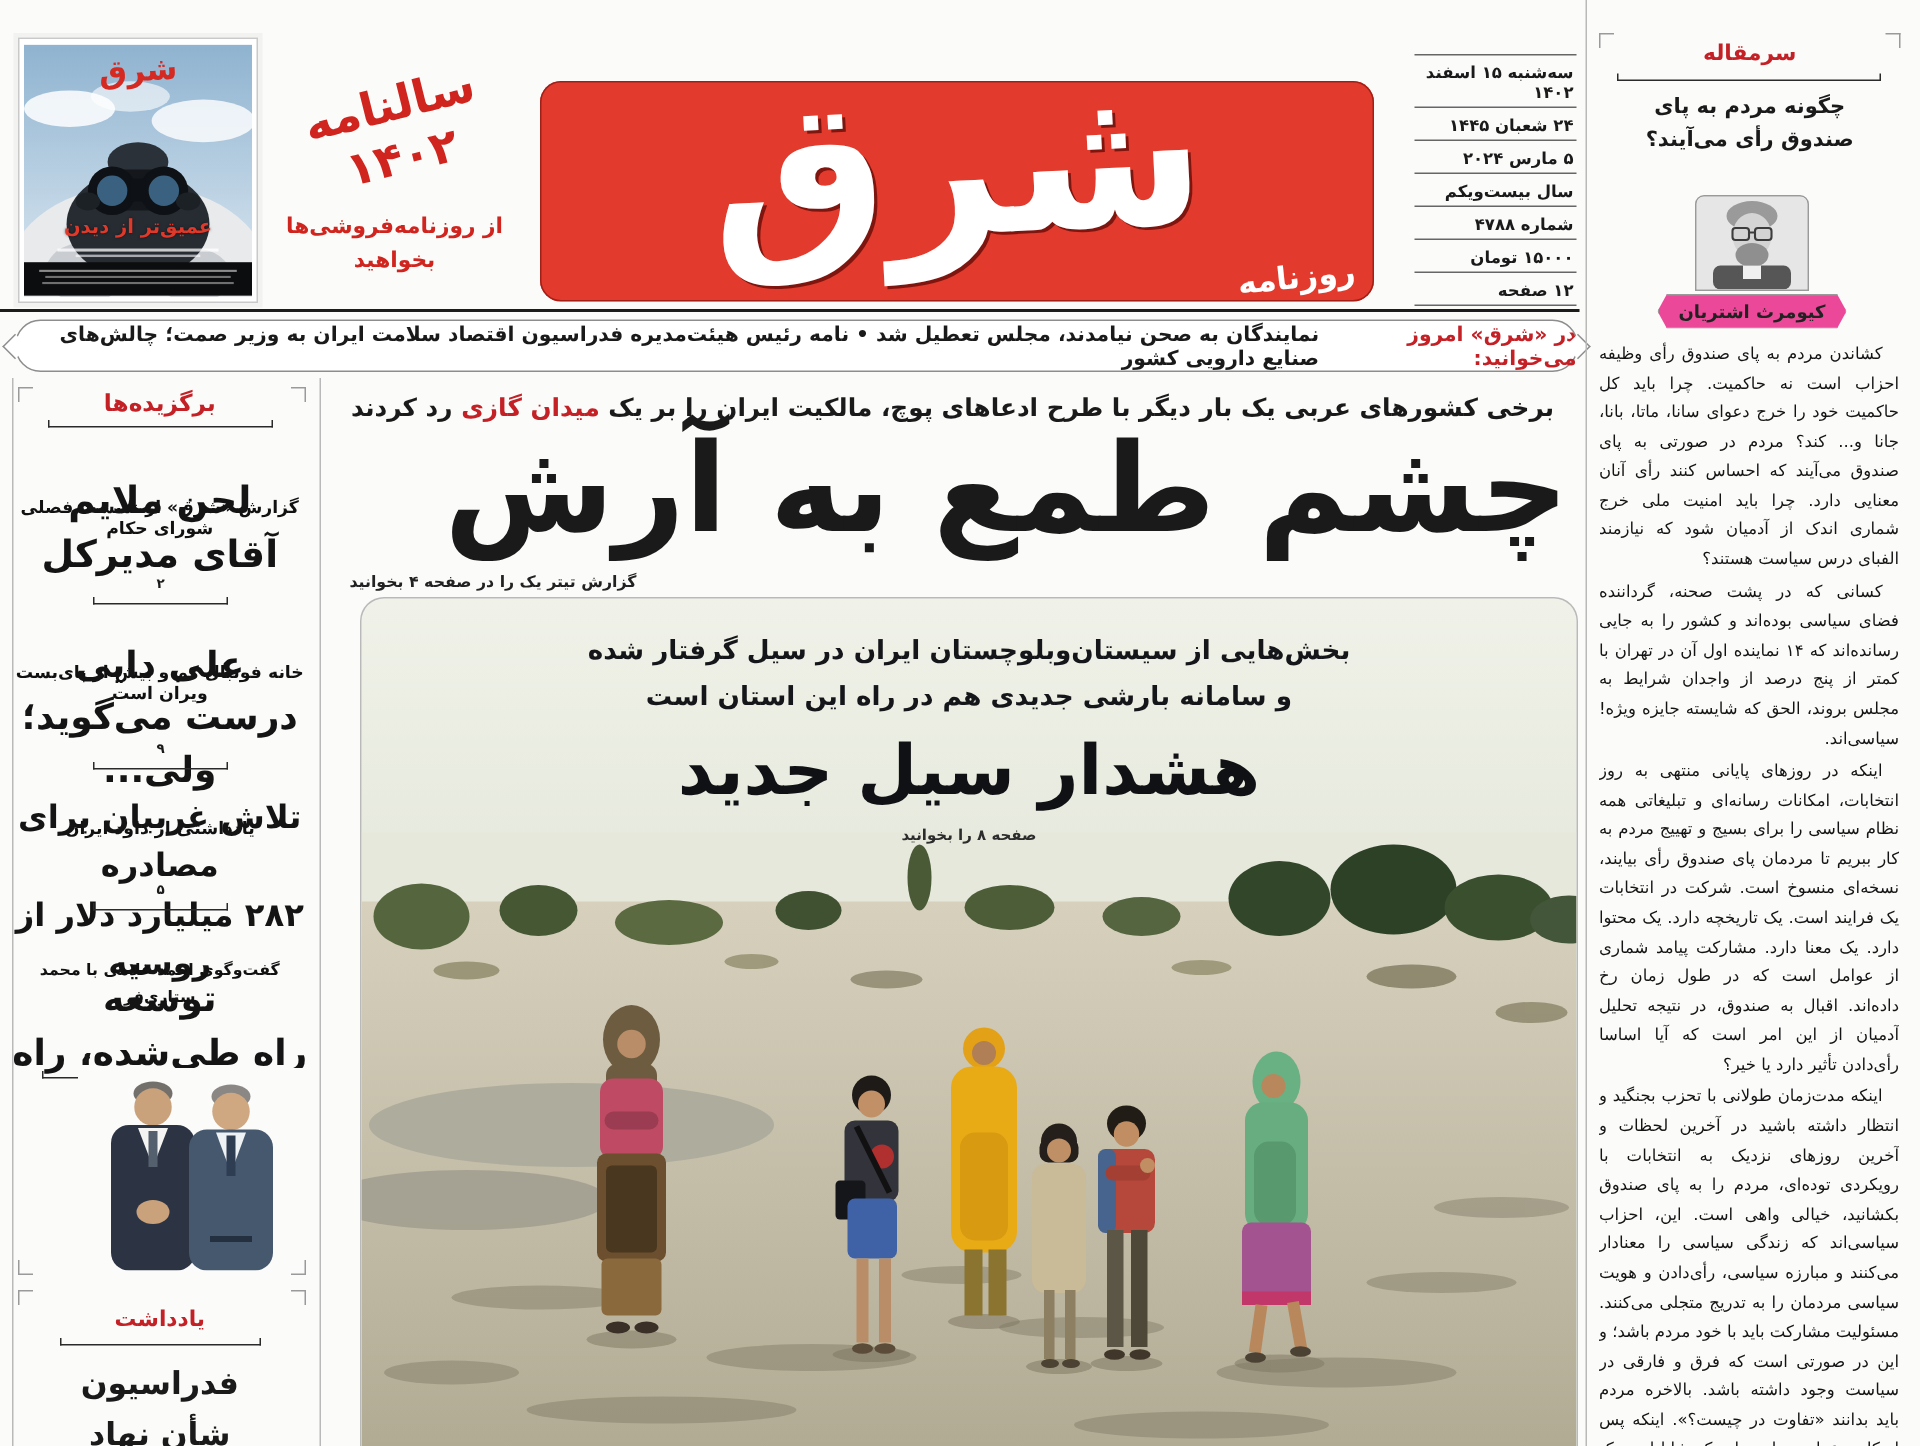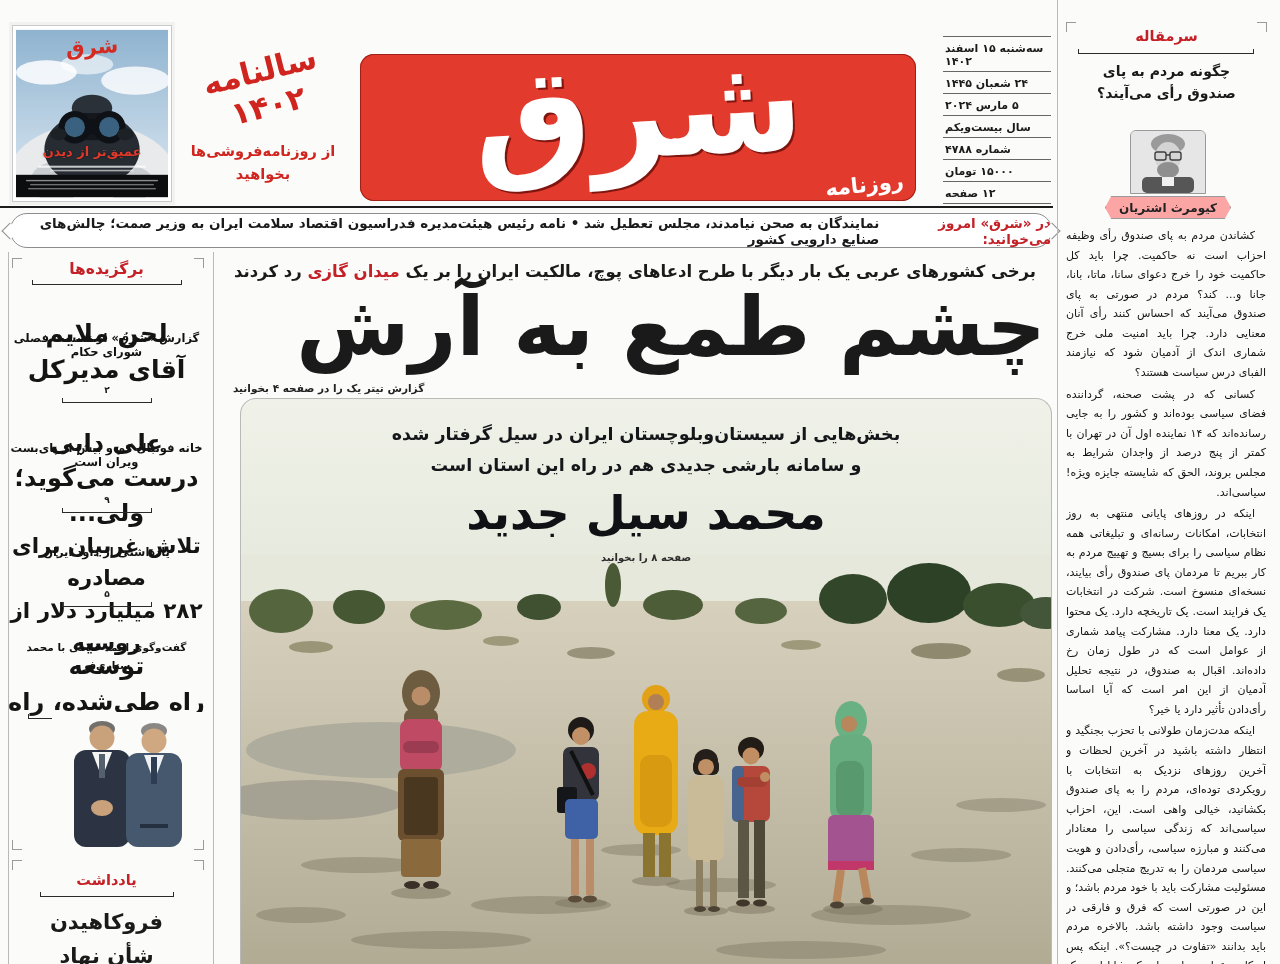--- a/index.html
+++ b/index.html
@@ -40,21 +40,21 @@
   .logo-box{position:absolute;left:360px;top:54px;width:556px;height:147px;
             background:#e23a2c;border-radius:14px;box-shadow:0 0 0 1px #a02018 inset;}
   .logo-text{position:absolute;top:-28px;left:0;width:100%;text-align:center;color:#fff;
              font-weight:bold;font-size:132px;line-height:1.3;transform:rotate(-3deg);
              text-shadow:2px 2px 0 #7e150f;}
   .logo-type{position:absolute;right:12px;bottom:4px;color:#fff;font-weight:bold;
              font-size:21px;transform:rotate(-6deg);}
 
   .dateblock{position:absolute;left:943px;top:36px;width:108px;border-top:1px solid #666;}
   .daterow{border-bottom:1px solid #666;font-size:11px;font-weight:bold;
-           text-align:left;padding:4.5px 2px 3.5px;}
+           text-align:right;padding:4.5px 2px 3.5px;}
 
   
   .ticker{position:absolute;left:10px;top:213px;width:1040px;height:33px;
           border:1.3px solid #8d8d8d;border-radius:17px;background:#fff;
           display:flex;align-items:center;justify-content:center;font-size:13.5px;font-weight:bold;}
   .ticker::before,.ticker::after{content:'';position:absolute;top:50%;width:11px;height:11px;
           background:#fff;transform:translateY(-50%) rotate(45deg);}
   .ticker::before{right:-7px;border-top:1.3px solid #8d8d8d;border-right:1.3px solid #8d8d8d;}
   .ticker::after{left:-7px;border-bottom:1.3px solid #8d8d8d;border-left:1.3px solid #8d8d8d;}
   .ticker .t-lead{color:#c42127;margin-left:6px;}
@@ -94,21 +94,21 @@
   
   .ed-title{position:absolute;left:1063px;top:28px;width:207px;text-align:center;
             color:#c42127;font-weight:bold;font-size:14.5px;letter-spacing:1px;}
   .ed-uline{left:1078px;top:41px;width:176px;}
   .ed-h{position:absolute;left:1063px;top:60px;width:207px;text-align:center;
         font-weight:900;font-size:14px;line-height:1.6;}
   .ed-photo{position:absolute;left:1130px;top:130px;width:74px;height:62px;
             border:1px solid #9a9a9a;border-radius:6px 6px 0 0;overflow:hidden;background:#e8e8e8;}
   .ed-photo svg{display:block;width:100%;height:100%;}
   .ed-badge{position:absolute;left:1105px;top:196px;width:124px;height:21px;
-            background:#fca5a5;border:1px solid #9a9a9a;
+            background:#ec4899;border:1px solid #9a9a9a;
             clip-path:polygon(5% 0,95% 0,100% 50%,95% 100%,5% 100%,0 50%);
             display:flex;align-items:center;justify-content:center;
             font-size:12px;font-weight:bold;color:#222;}
   .ed-body{position:absolute;left:1066px;top:226px;width:200px;height:738px;overflow:hidden;
            font-size:11px;line-height:1.78;text-align:justify;color:#141414;}
   .ed-body p{margin:0 0 2px;text-indent:11px;}
 </style>
 </head>
 <body>
 
@@ -181,21 +181,21 @@
   <div class="kicker">
     <span>برخی کشورهای عربی یک بار دیگر با طرح ادعاهای پوچ، مالکیت ایران را بر یک </span><span class="redtxt">میدان گازی</span><span> رد کردند</span>
   </div>
   <div class="headline">چشم طمع به آرش</div>
   <div class="lead-note">گزارش تیتر یک را در صفحه ۴ بخوانید</div>
 
   <div class="photo">
     <div class="photo-text">
       <div class="photo-k">بخش‌هایی از سیستان‌وبلوچستان ایران در سیل گرفتار شده</div>
       <div class="photo-k">و سامانه بارشی جدیدی هم در راه این استان است</div>
-      <div class="photo-h">محمد سیل جدید</div>
+      <div class="photo-h">هشدار سیل جدید</div>
       <div class="photo-n">صفحه ۸ را بخوانید</div>
     </div>
     <svg class="scene" viewBox="0 0 810 410" preserveAspectRatio="none">
       <defs>
         <linearGradient id="gnd" x1="0" y1="0" x2="0" y2="1">
           <stop offset="0" stop-color="#d6d0bd"></stop>
             <stop offset="1" stop-color="#b2ab94"></stop>
         </linearGradient>
       </defs>
       <rect width="810" height="70" fill="#e6e8db"></rect>
@@ -399,21 +399,21 @@
 
   <span class="cm tl" style="left:12px;top:860px;"></span>
   <span class="cm tr" style="left:194px;top:860px;"></span>
   <div class="nt-title">یادداشت</div>
   <div class="sep nt-uline">
       <span class="ln"></span>
       <span class="tk l"></span>
       <span class="tk r"></span>
     </div>
   <div class="nt-h">
-    <div>فروکاهیدن</div>
+    <div>فدراسیون</div>
     <div>شأن نهاد قانون‌گذار</div>
   </div>
 
   <span class="cm tl" style="left:1066px;top:22px;"></span>
   <span class="cm tr" style="left:1257px;top:22px;"></span>
   <div class="ed-title">سرمقاله</div>
   <div class="sep ed-uline">
       <span class="ln"></span>
       <span class="tk l"></span>
       <span class="tk r"></span>

